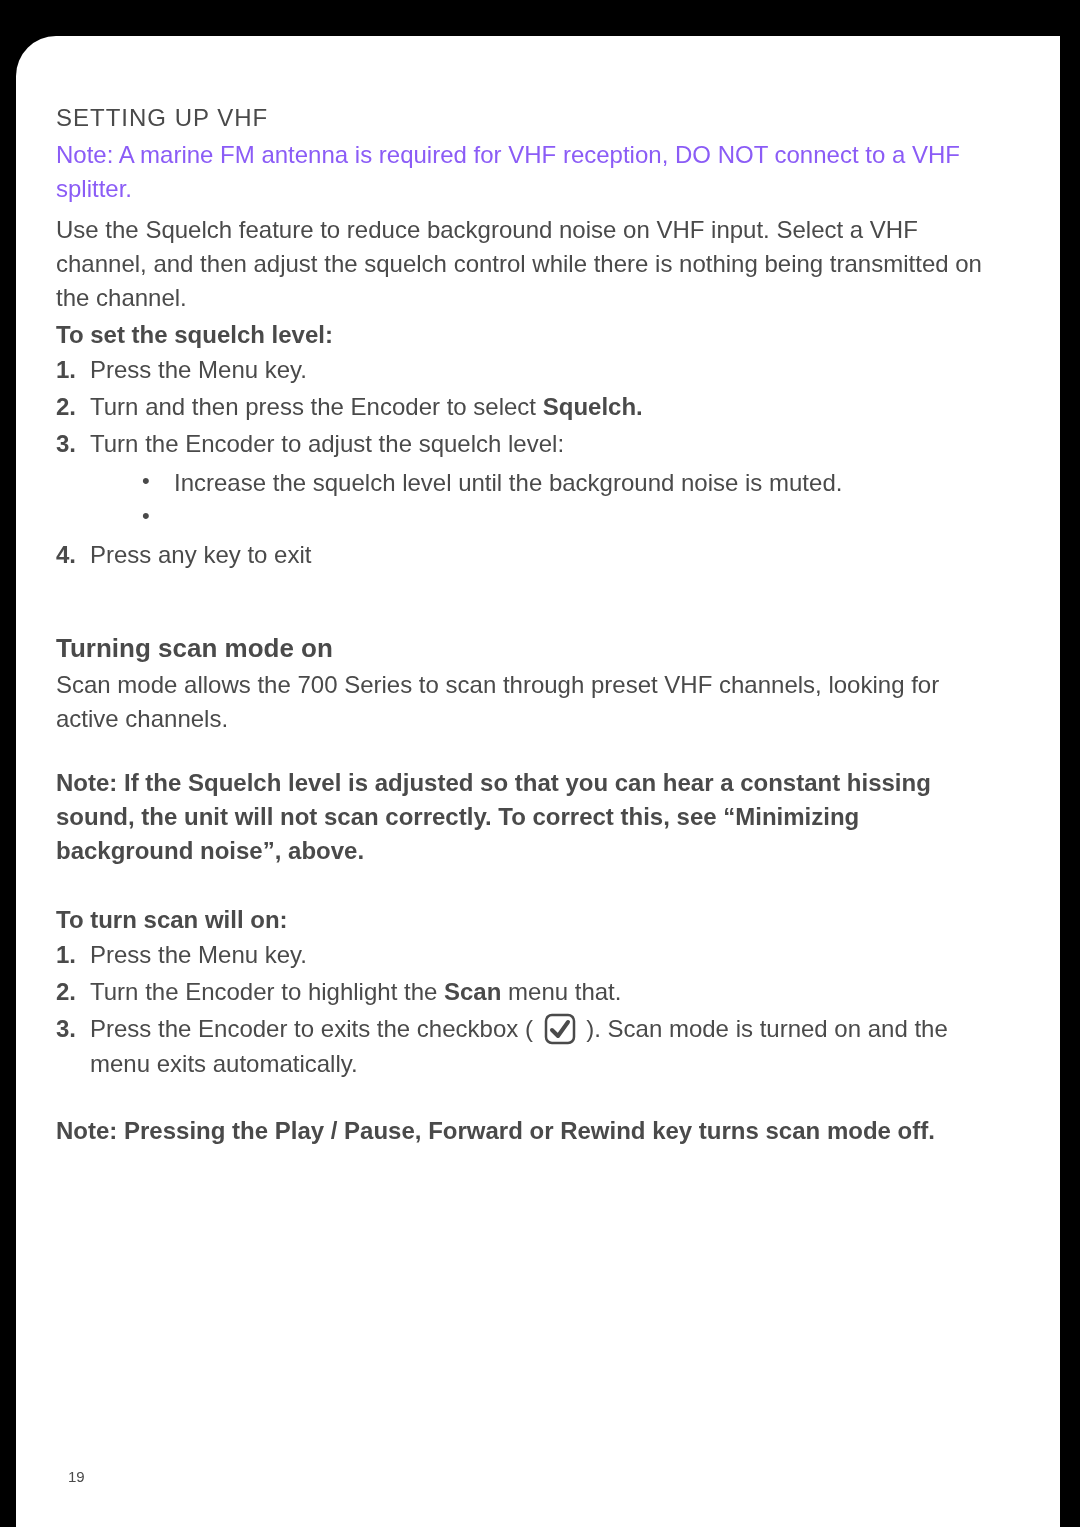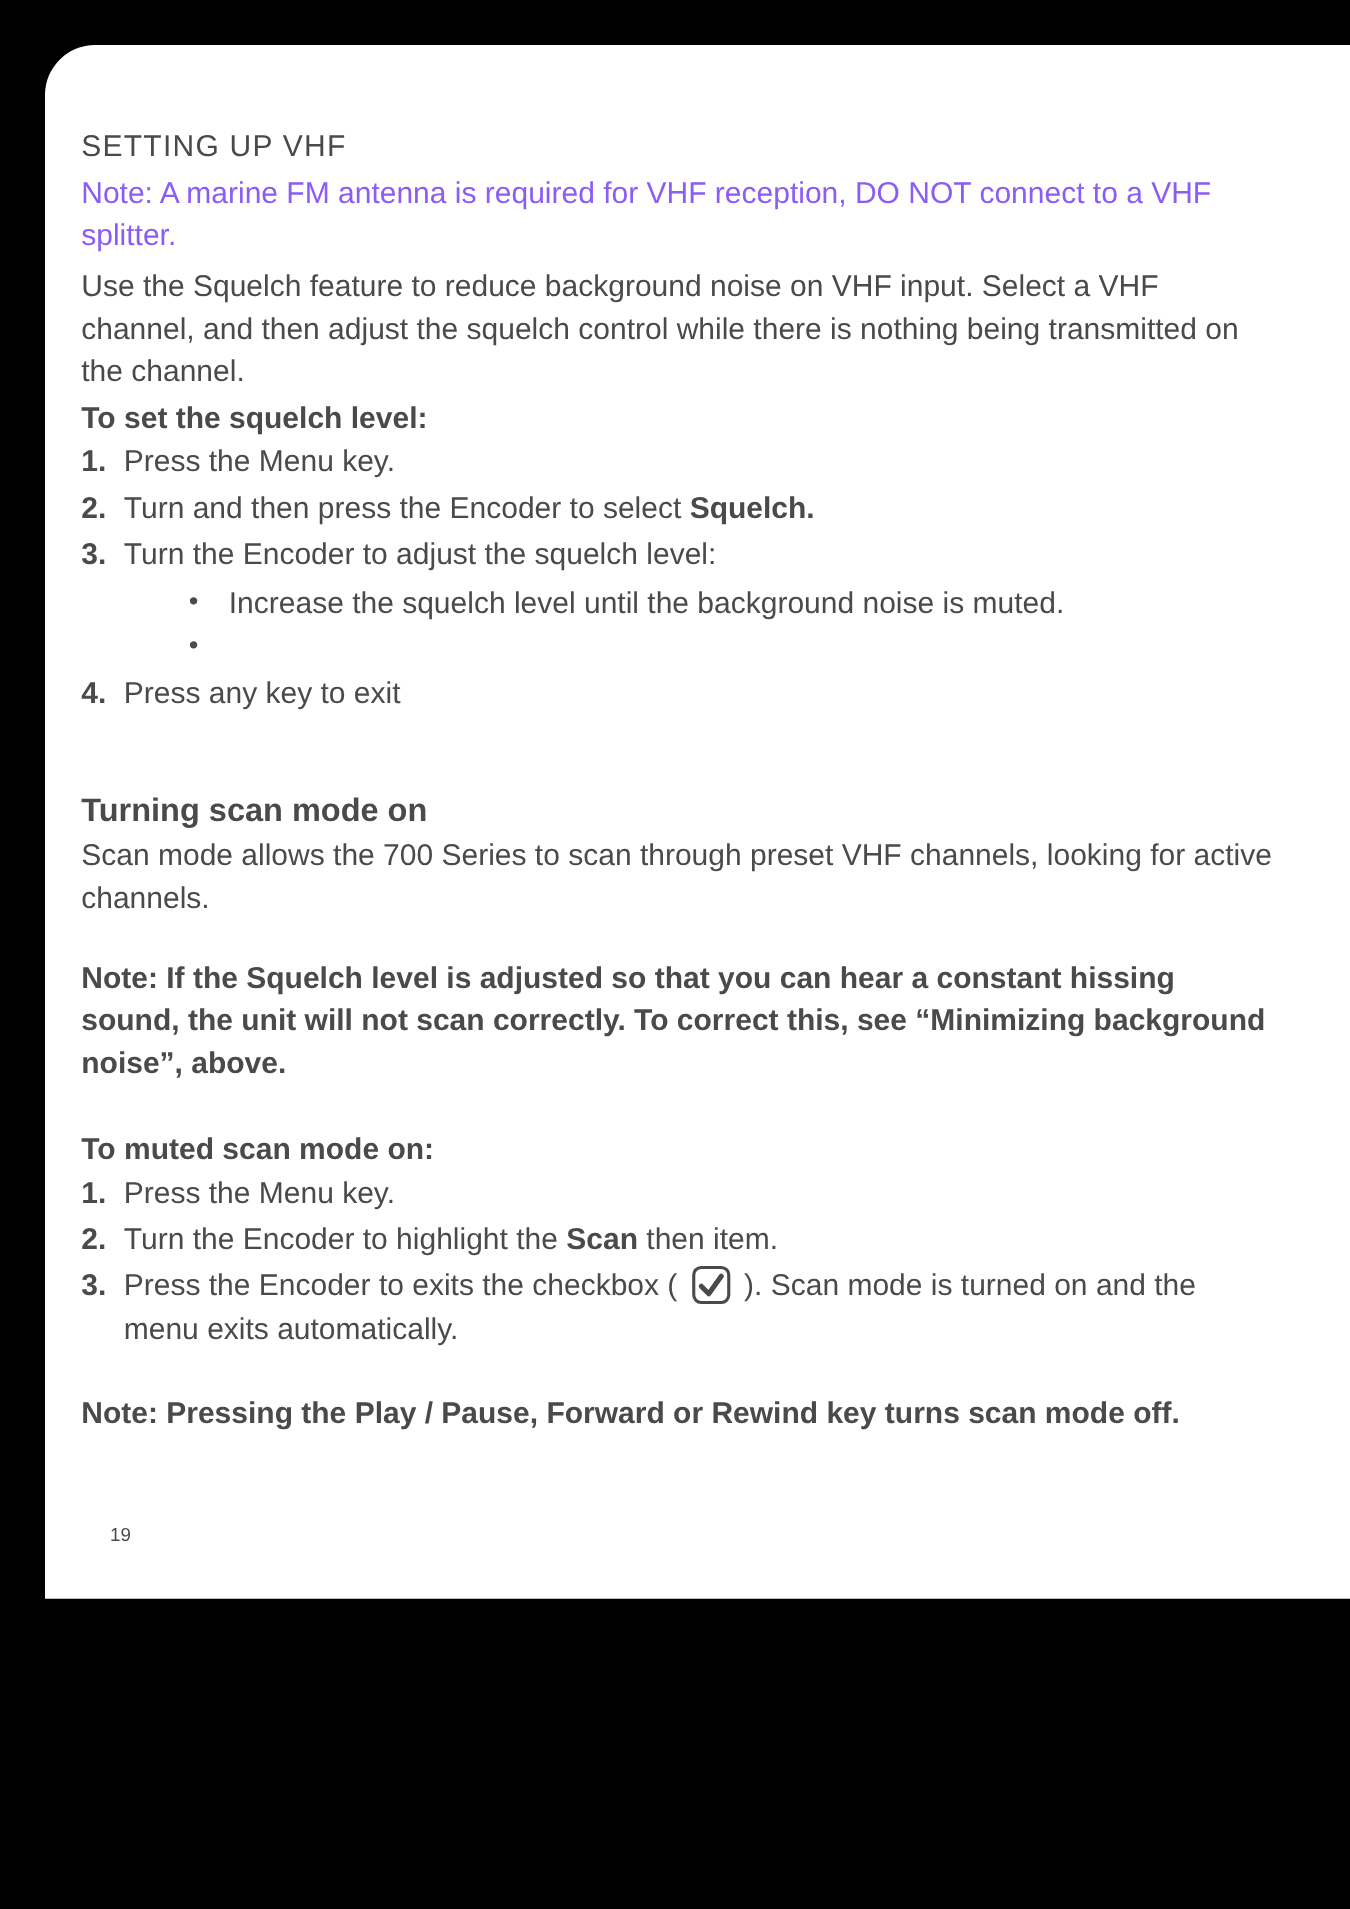--- a/index.html
+++ b/index.html
@@ -6,24 +6,24 @@
   body {
     background: #000;
     width: 1080px;
     height: 1527px;
     font-family: "Helvetica Neue", Arial, sans-serif;
     color: #4a4a4a;
   }
   .page {
     background: #fff;
     border-radius: 40px 0 0 0;
-    margin: 36px 0 0 36px;
+    margin: 36px 0 0 16px;
     width: 1044px;
-    height: 1243px;
-    padding: 68px 60px 50px 29px;
+    height: 1491px;
+    padding: 68px 60px 50px 40px;
     position: relative;
   }
   .section-label {
     font-size: 24px;
     letter-spacing: 1px;
     color: #4a4a4a;
     font-weight: 400;
     margin-bottom: 6px;
     font-stretch: expanded;
   }
@@ -161,29 +161,29 @@
 
   <div class="heading">Turning scan mode on</div>
   <div class="body-text">Scan mode allows the 700 Series to scan through preset VHF channels, looking for active channels.</div>
 
   <div class="spacer-md"></div>
 
   <div class="note-bold">Note: If the Squelch level is adjusted so that you can hear a constant hissing sound, the unit will not scan correctly. To correct this, see “Minimizing background noise”, above.</div>
 
   <div class="spacer-md"></div>
 
-  <div class="subheading">To muted scan mode on:</div>
+  <div class="subheading">To turn scan will on:</div>
   <ol class="ol">
     <li>
       <span class="num">1.</span>
       <span class="li-body">Press the Menu key.</span>
     </li>
     <li>
       <span class="num">2.</span>
-      <span class="li-body"><span>Turn the Encoder to highlight the </span><span class="bold">Scan</span><span> then item.</span></span>
+      <span class="li-body"><span>Turn the Encoder to highlight the </span><span class="bold">Scan</span><span> menu that.</span></span>
     </li>
     <li>
       <span class="num">3.</span>
       <span class="li-body"><span>Press the Encoder to exits the checkbox ( </span><span class="checkbox-icon"><svg viewBox="0 0 32 32">
               <rect x="2" y="2" width="28" height="28" rx="6" ry="6" fill="none" stroke="#4a4a4a" stroke-width="2.5"></rect>
               <path d="M8 17 L14 23 L24 9" fill="none" stroke="#4a4a4a" stroke-width="4" stroke-linecap="round" stroke-linejoin="round"></path>
             </svg></span><span> ). Scan mode is turned on and the menu exits automatically.</span></span>
     </li>
   </ol>
 

